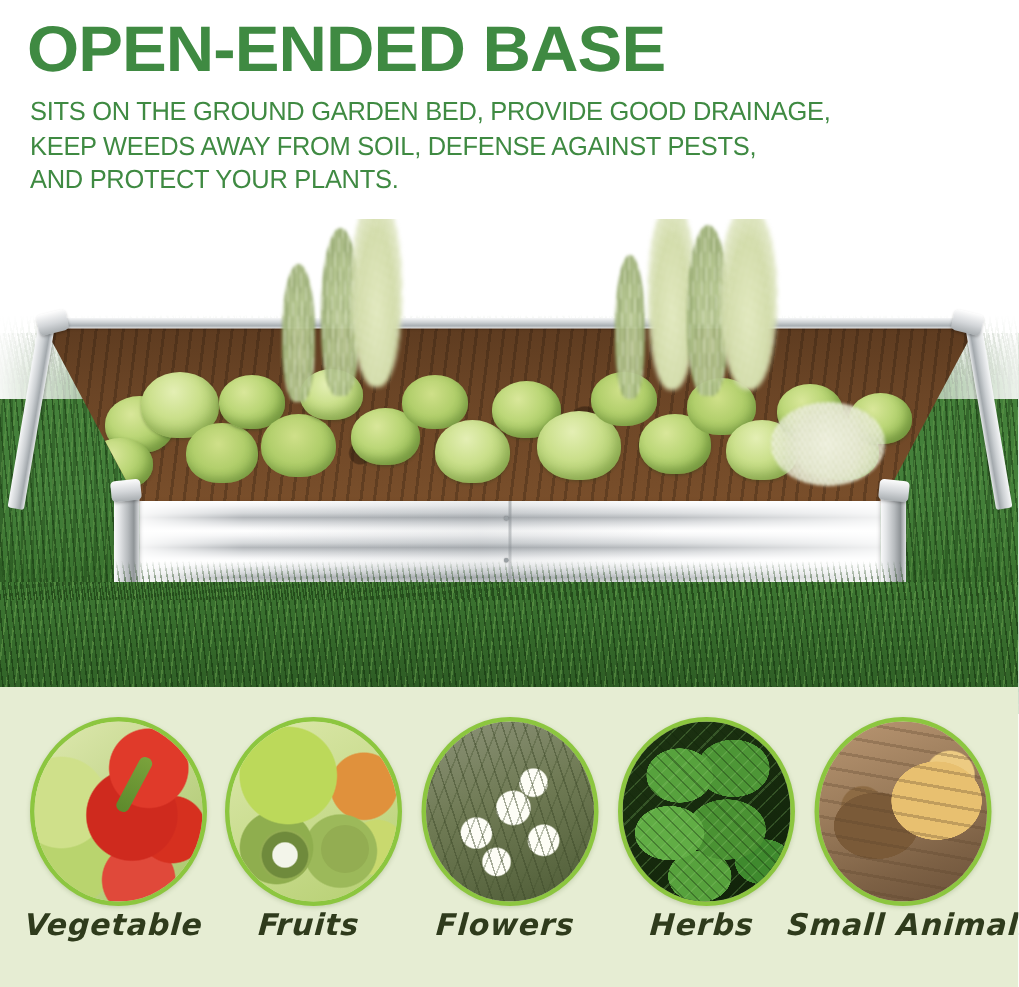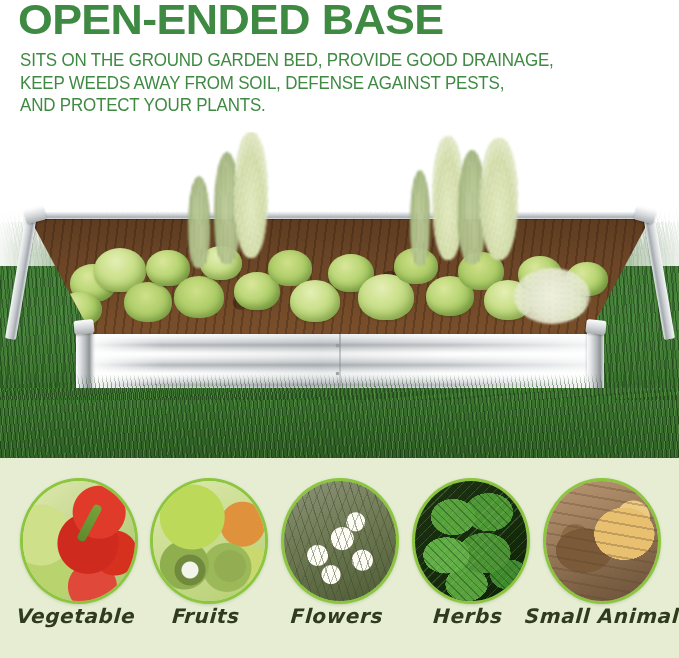--- a/index.html
+++ b/index.html
@@ -6,21 +6,21 @@
   html,body{margin:0;padding:0;}
   body{
     width:679px;height:658px;overflow:hidden;
     background:#ffffff;
     font-family:"Liberation Sans", sans-serif;
     -webkit-font-smoothing:antialiased;
   }
   #page{position:relative;width:679px;height:658px;overflow:hidden;background:#fff;}
 
   
-  .header{position:absolute;left:0;top:0;width:563px;height:132px;background:#fff;z-index:40;}
+  .header{position:absolute;left:0;top:14px;width:563px;height:132px;background:#fff;z-index:40;}
   .headline{
     position:absolute;left:18px;top:-4px;
     font-size:43px;font-weight:bold;letter-spacing:-0.6px;
     color:#3f8a42;line-height:46px;white-space:nowrap;
     transform:scaleX(1.04);transform-origin:left top;
   }
   .subhead{
     position:absolute;left:20px;top:49px;
     font-size:17.5px;line-height:22.5px;color:#3f8a42;
     letter-spacing:-0.2px;

